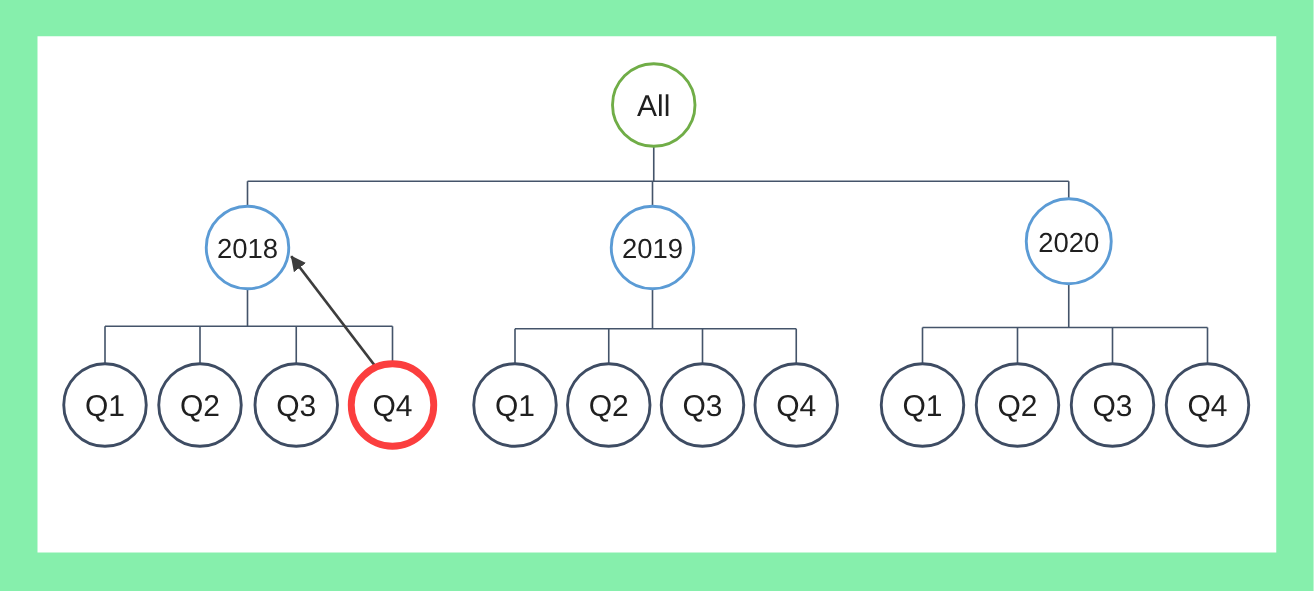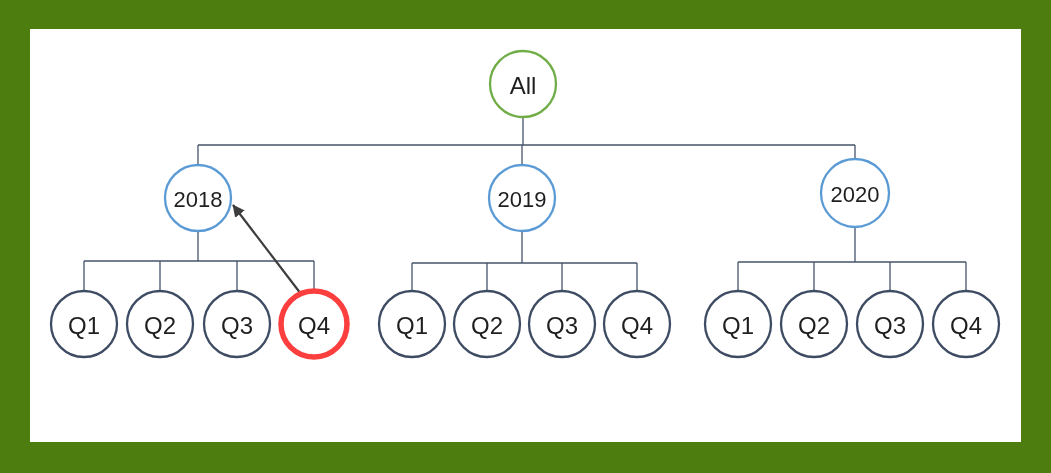--- a/index.html
+++ b/index.html
@@ -7,21 +7,21 @@
     padding: 0;
     width: 1051px;
     height: 473px;
     overflow: hidden;
     font-family: "Liberation Sans", sans-serif;
   }
   .page {
     position: relative;
     width: 1051px;
     height: 473px;
-    background: #4d7c0f;
+    background: #86efac;
   }
   .surface {
     position: absolute;
     left: 30px;
     top: 29px;
     width: 991px;
     height: 413px;
     background: #ffffff;
   }
   .tree-svg {

